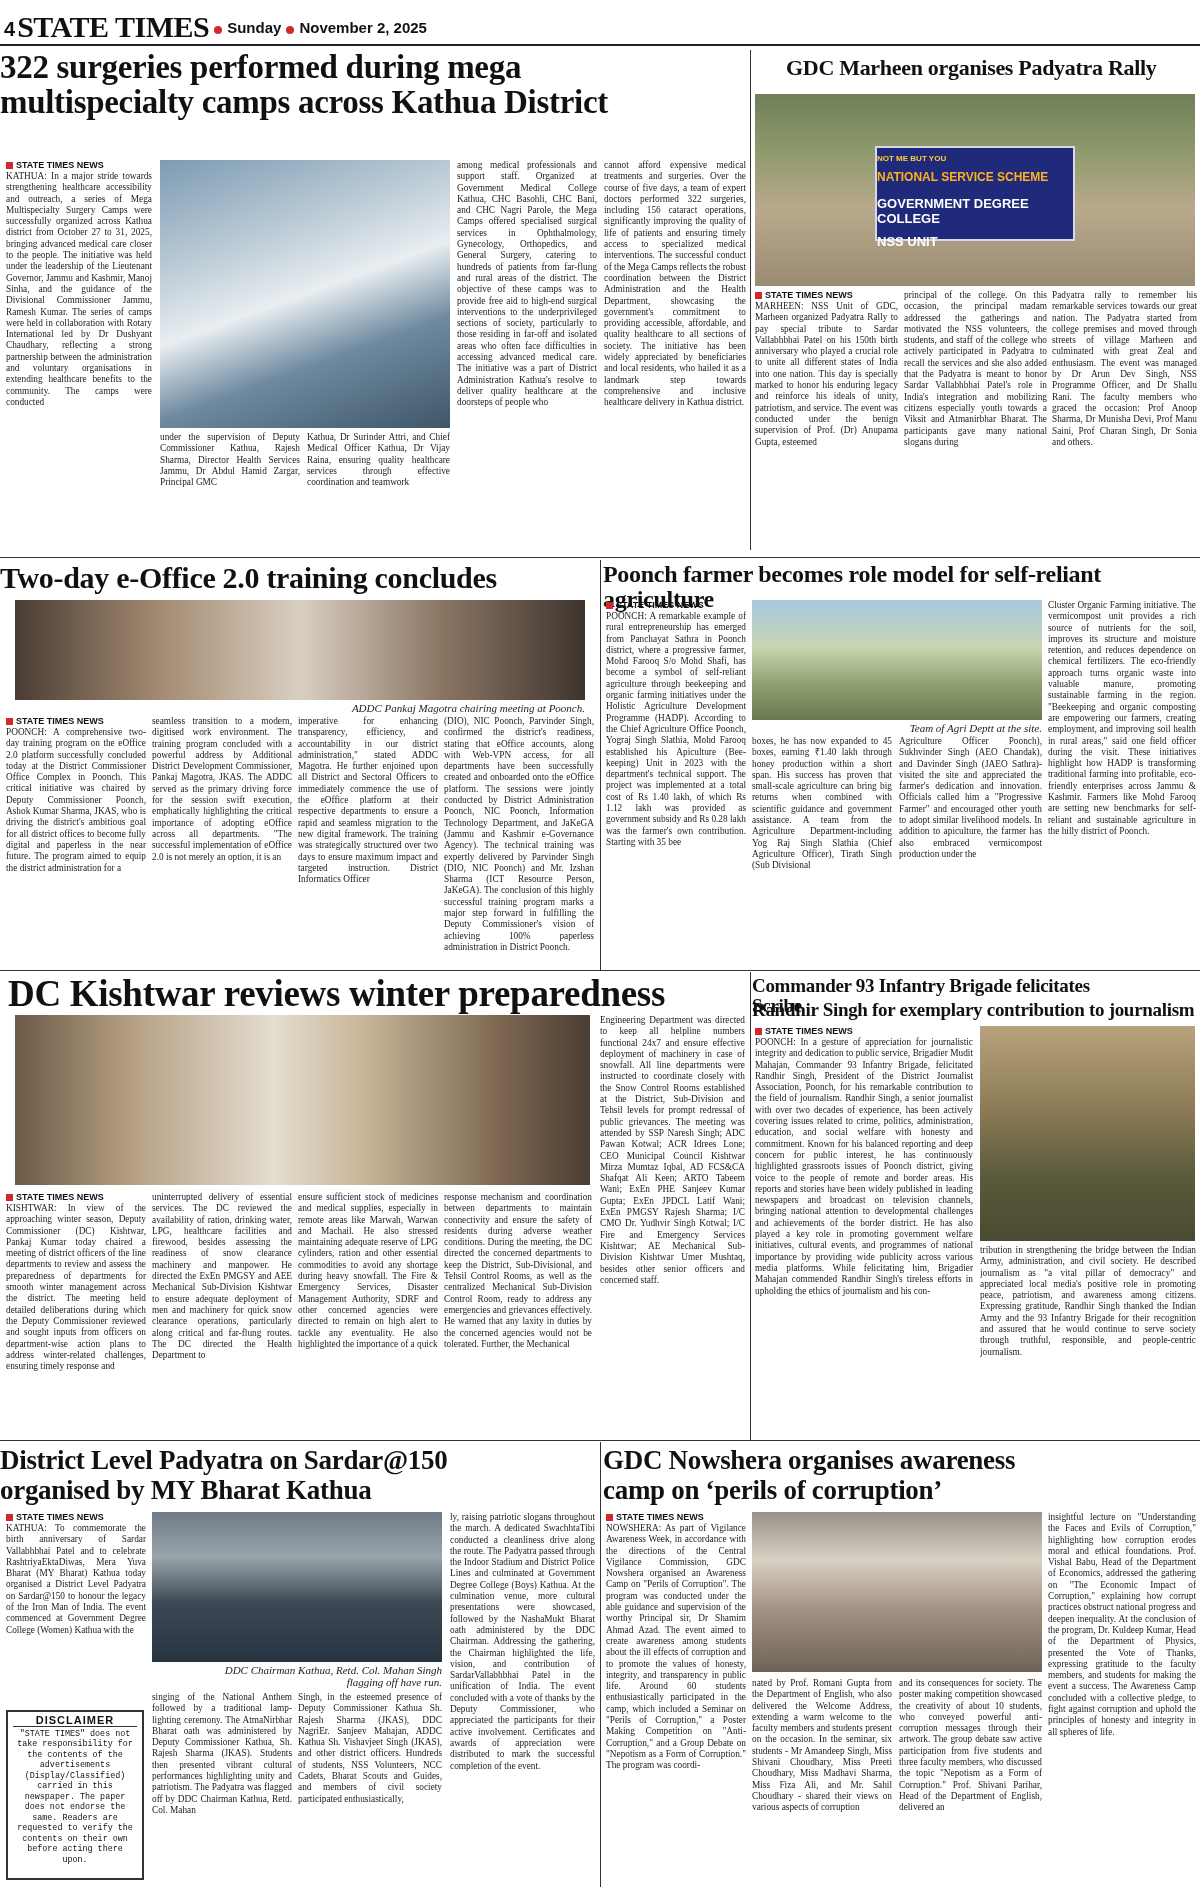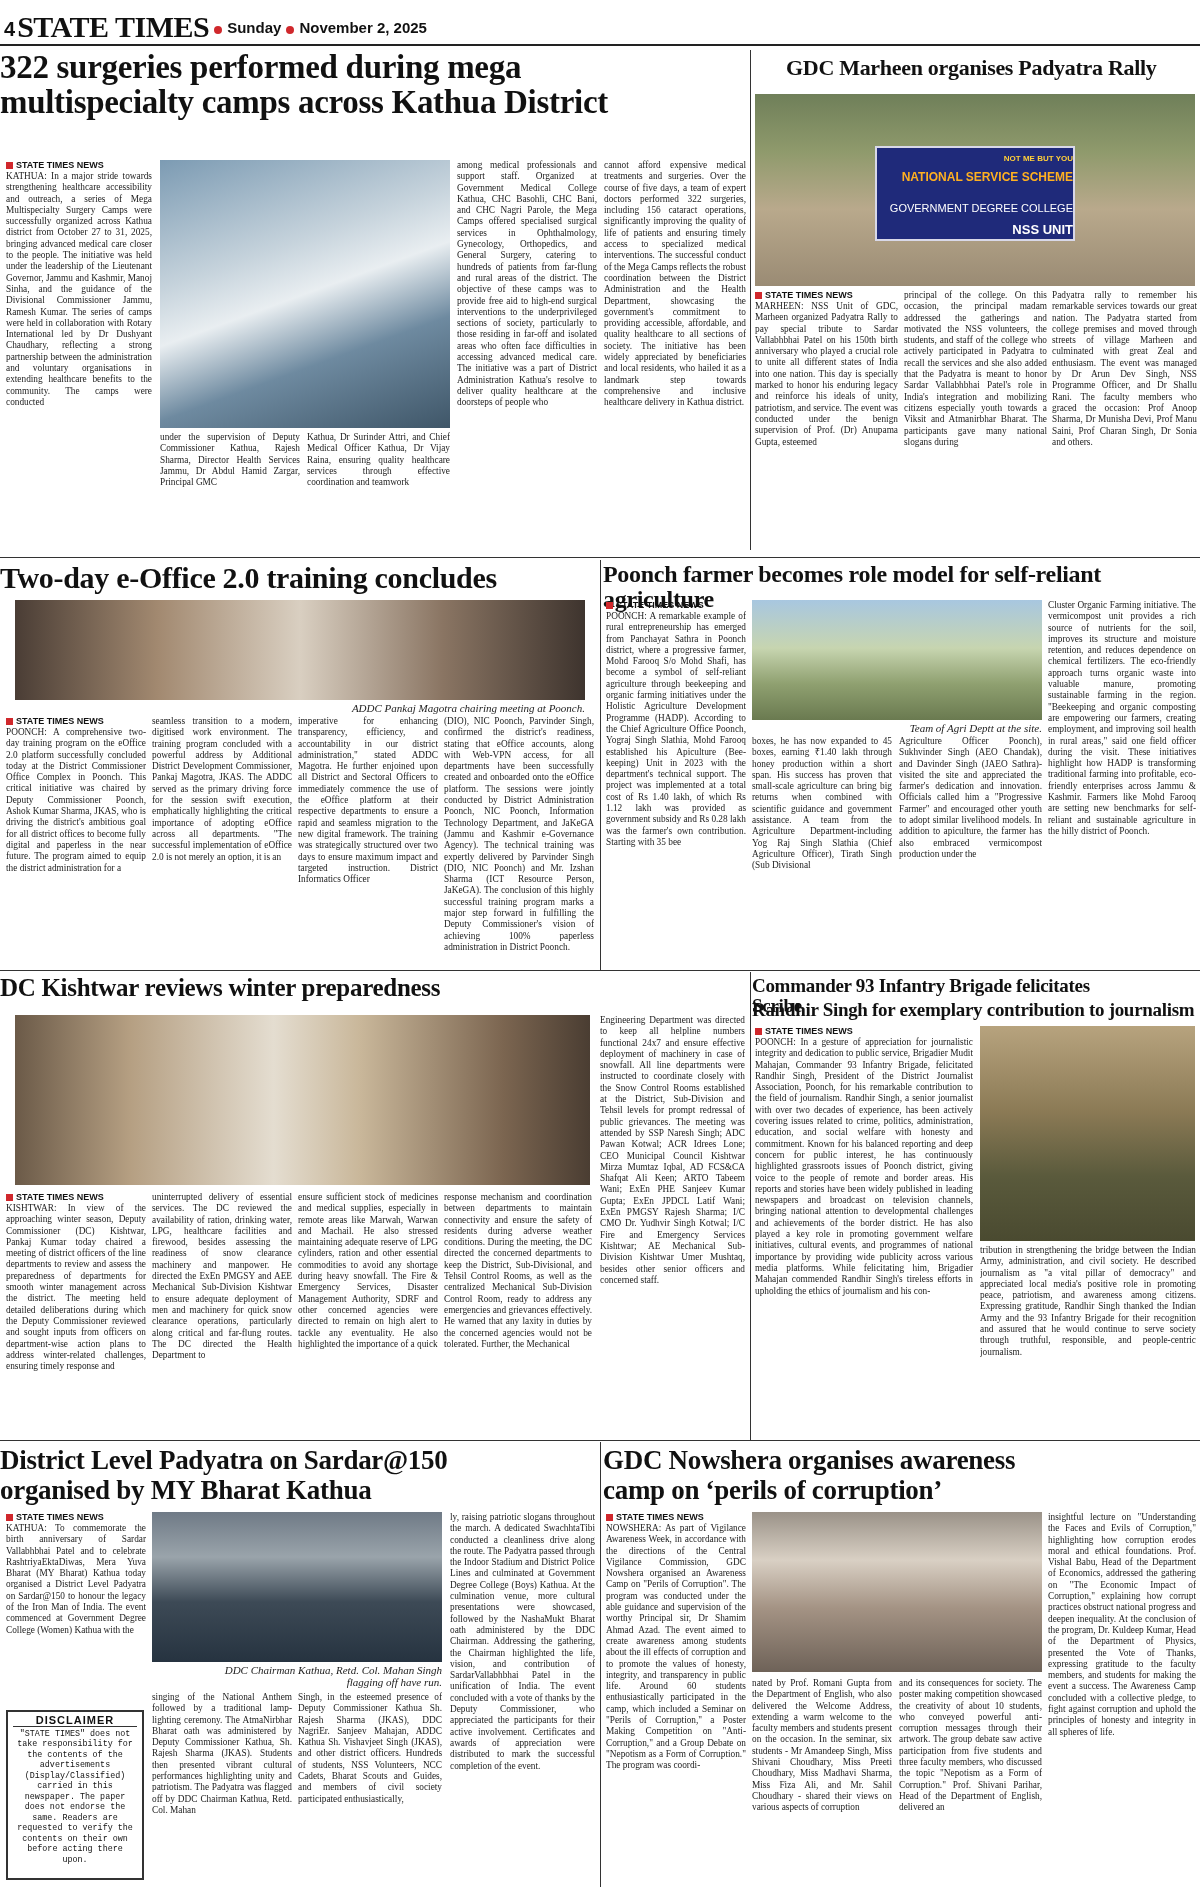--- a/index.html
+++ b/index.html
@@ -46,24 +46,24 @@
 <div class="abs photo" style="left:160px;top:160px;width:290px;height:268px;background:linear-gradient(160deg,#7c9bb3 0%,#c6d3dc 35%,#e9eef1 50%,#6e8aa0 70%,#3f5668 100%)"></div>
 <div class="abs txt" style="left:160px;top:432px;width:140px;height:115px">under the supervision of Deputy Commissioner Kathua, Rajesh Sharma, Director Health Services Jammu, Dr Abdul Hamid Zargar, Principal GMC</div>
 <div class="abs txt" style="left:307px;top:432px;width:143px;height:115px">Kathua, Dr Surinder Attri, and Chief Medical Officer Kathua, Dr Vijay Raina, ensuring quality healthcare services through effective coordination and teamwork</div>
 <div class="abs txt" style="left:457px;top:160px;width:140px;height:388px">among medical professionals and support staff. Organized at Government Medical College Kathua, CHC Basohli, CHC Bani, and CHC Nagri Parole, the Mega Camps offered specialised surgical services in Ophthalmology, Gynecology, Orthopedics, and General Surgery, catering to hundreds of patients from far-flung and rural areas of the district. The objective of these camps was to provide free aid to high-end surgical interventions to the underprivileged sections of society, particularly to those residing in far-off and isolated areas who often face difficulties in accessing advanced medical care. The initiative was a part of District Administration Kathua's resolve to deliver quality healthcare at the doorsteps of people who</div>
 <div class="abs txt" style="left:604px;top:160px;width:142px;height:388px">cannot afford expensive medical treatments and surgeries. Over the course of five days, a team of expert doctors performed 322 surgeries, including 156 cataract operations, significantly improving the quality of life of patients and ensuring timely access to specialized medical interventions. The successful conduct of the Mega Camps reflects the robust coordination between the District Administration and the Health Department, showcasing the government's commitment to providing accessible, affordable, and quality healthcare to all sections of society. The initiative has been widely appreciated by beneficiaries and local residents, who hailed it as a landmark step towards comprehensive and inclusive healthcare delivery in Kathua district.</div>
 
 <div class="abs rule" style="left:750px;top:50px;width:1px;height:500px"></div>
 
 <div class="abs hl" style="left:786px;top:56px;width:447px;font-size:22px">GDC Marheen organises Padyatra Rally</div>
 <div class="abs photo" style="left:755px;top:94px;width:440px;height:192px;background:linear-gradient(180deg,#6f7f59 0%,#8f9a6c 30%,#b9a98c 60%,#9a8b74 100%)">
-  <div style="position:absolute;left:120px;top:52px;width:200px;height:95px;background:#1f2a7a;border:2px solid #d8d8e8;color:#fff;text-align:right;font-family:'Liberation Sans',sans-serif">
+  <div style="position:absolute;left:120px;top:52px;width:200px;height:95px;background:#1f2a7a;border:2px solid #d8d8e8;color:#fff;text-align:left;font-family:'Liberation Sans',sans-serif">
     <div style="font-size:8px;color:#ffcf3a;margin-top:6px;font-weight:bold">NOT ME BUT YOU</div>
     <div style="font-size:12px;font-weight:bold;color:#ffb020;margin-top:7px">NATIONAL SERVICE SCHEME</div>
-    <div style="font-size:11px;font-weight:normal;margin-top:18px">GOVERNMENT DEGREE COLLEGE</div>
+    <div style="font-size:13px;font-weight:bold;margin-top:12px">GOVERNMENT DEGREE COLLEGE</div>
     <div style="font-size:13px;font-weight:bold;margin-top:8px">NSS UNIT</div>
   </div>
 </div>
 <div class="abs" style="left:755px;top:290px;width:143px">
   <div class="by">
       <span class="sq"></span>
       <span>STATE TIMES NEWS</span>
     </div>
   <div class="txt" style="height:255px">MARHEEN: NSS Unit of GDC, Marheen organized Padyatra Rally to pay special tribute to Sardar Vallabhbhai Patel on his 150th birth anniversary who played a crucial role to unite all different states of India into one nation. This day is specially marked to honor his enduring legacy and reinforce his ideals of unity, patriotism, and service. The event was conducted under the benign supervision of Prof. (Dr) Anupama Gupta, esteemed</div>
 </div>
@@ -98,21 +98,21 @@
   <div class="txt" style="height:358px">POONCH: A remarkable example of rural entrepreneurship has emerged from Panchayat Sathra in Poonch district, where a progressive farmer, Mohd Farooq S/o Mohd Shafi, has become a symbol of self-reliant agriculture through beekeeping and organic farming initiatives under the Holistic Agriculture Development Programme (HADP). According to the Chief Agriculture Office Poonch, Yograj Singh Slathia, Mohd Farooq established his Apiculture (Bee-keeping) Unit in 2023 with the department's technical support. The project was implemented at a total cost of Rs 1.40 lakh, of which Rs 1.12 lakh was provided as government subsidy and Rs 0.28 lakh was the farmer's own contribution. Starting with 35 bee</div>
 </div>
 <div class="abs photo" style="left:752px;top:600px;width:290px;height:120px;background:linear-gradient(180deg,#a8c7e0 0%,#c7d5b0 40%,#8fa070 70%,#6a7a50 100%)"></div>
 <div class="abs cap" style="left:752px;top:722px;width:290px">Team of Agri Deptt at the site.</div>
 <div class="abs txt" style="left:752px;top:736px;width:140px;height:232px">boxes, he has now expanded to 45 boxes, earning ₹1.40 lakh through honey production within a short span. His success has proven that small-scale agriculture can bring big returns when combined with scientific guidance and government assistance. A team from the Agriculture Department-including Yog Raj Singh Slathia (Chief Agriculture Officer), Tirath Singh (Sub Divisional</div>
 <div class="abs txt" style="left:899px;top:736px;width:143px;height:232px">Agriculture Officer Poonch), Sukhvinder Singh (AEO Chandak), and Davinder Singh (JAEO Sathra)-visited the site and appreciated the farmer's dedication and innovation. Officials called him a "Progressive Farmer" and encouraged other youth to adopt similar livelihood models. In addition to apiculture, the farmer has also embraced vermicompost production under the</div>
 <div class="abs txt" style="left:1048px;top:600px;width:148px;height:368px">Cluster Organic Farming initiative. The vermicompost unit provides a rich source of nutrients for the soil, improves its structure and moisture retention, and reduces dependence on chemical fertilizers. The eco-friendly approach turns organic waste into valuable manure, promoting sustainable farming in the region. "Beekeeping and organic composting are empowering our farmers, creating employment, and improving soil health in rural areas," said one field officer during the visit. These initiatives highlight how HADP is transforming traditional farming into profitable, eco-friendly enterprises across Jammu &amp; Kashmir. Farmers like Mohd Farooq are setting new benchmarks for self-reliant and sustainable agriculture in the hilly district of Poonch.</div>
 
 <div class="abs rule" style="left:0;top:970px;width:1200px;height:1px"></div>
 
-<div class="abs hl" style="left:0;top:975px;width:740px;font-size:25px">DC Kishtwar reviews winter preparedness</div>
+<div class="abs hl" style="left:8px;top:975px;width:740px;font-size:37px">DC Kishtwar reviews winter preparedness</div>
 <div class="abs photo" style="left:15px;top:1015px;width:575px;height:170px;background:linear-gradient(90deg,#6b5a48 0%,#b59f82 20%,#e4ddd0 45%,#c9b79a 60%,#7b6550 85%,#4a3d32 100%)"></div>
 <div class="abs" style="left:6px;top:1192px;width:140px">
   <div class="by">
       <span class="sq"></span>
       <span>STATE TIMES NEWS</span>
     </div>
   <div class="txt" style="height:232px">KISHTWAR: In view of the approaching winter season, Deputy Commissioner (DC) Kishtwar, Pankaj Kumar today chaired a meeting of district officers of the line departments to review and assess the preparedness of departments for smooth winter management across the district. The meeting held detailed deliberations during which the Deputy Commissioner reviewed and sought inputs from officers on department-wise action plans to address winter-related challenges, ensuring timely response and</div>
 </div>
 <div class="abs txt" style="left:152px;top:1192px;width:140px;height:245px">uninterrupted delivery of essential services. The DC reviewed the availability of ration, drinking water, LPG, healthcare facilities and firewood, besides assessing the readiness of snow clearance machinery and manpower. He directed the ExEn PMGSY and AEE Mechanical Sub-Division Kishtwar to ensure adequate deployment of men and machinery for quick snow clearance operations, particularly along critical and far-flung routes. The DC directed the Health Department to</div>
 <div class="abs txt" style="left:298px;top:1192px;width:140px;height:245px">ensure sufficient stock of medicines and medical supplies, especially in remote areas like Marwah, Warwan and Machail. He also stressed maintaining adequate reserve of LPG cylinders, ration and other essential commodities to avoid any shortage during heavy snowfall. The Fire &amp; Emergency Services, Disaster Management Authority, SDRF and other concerned agencies were directed to remain on high alert to tackle any eventuality. He also highlighted the importance of a quick</div>

